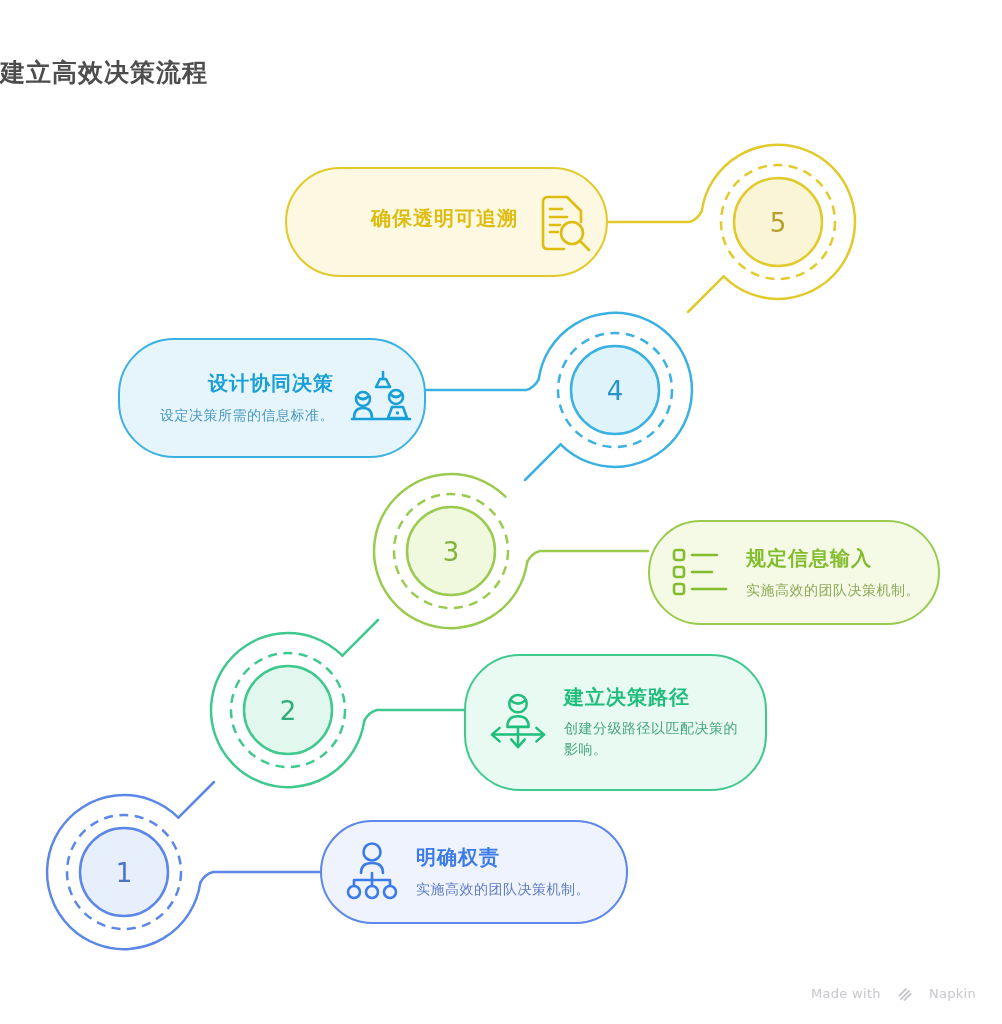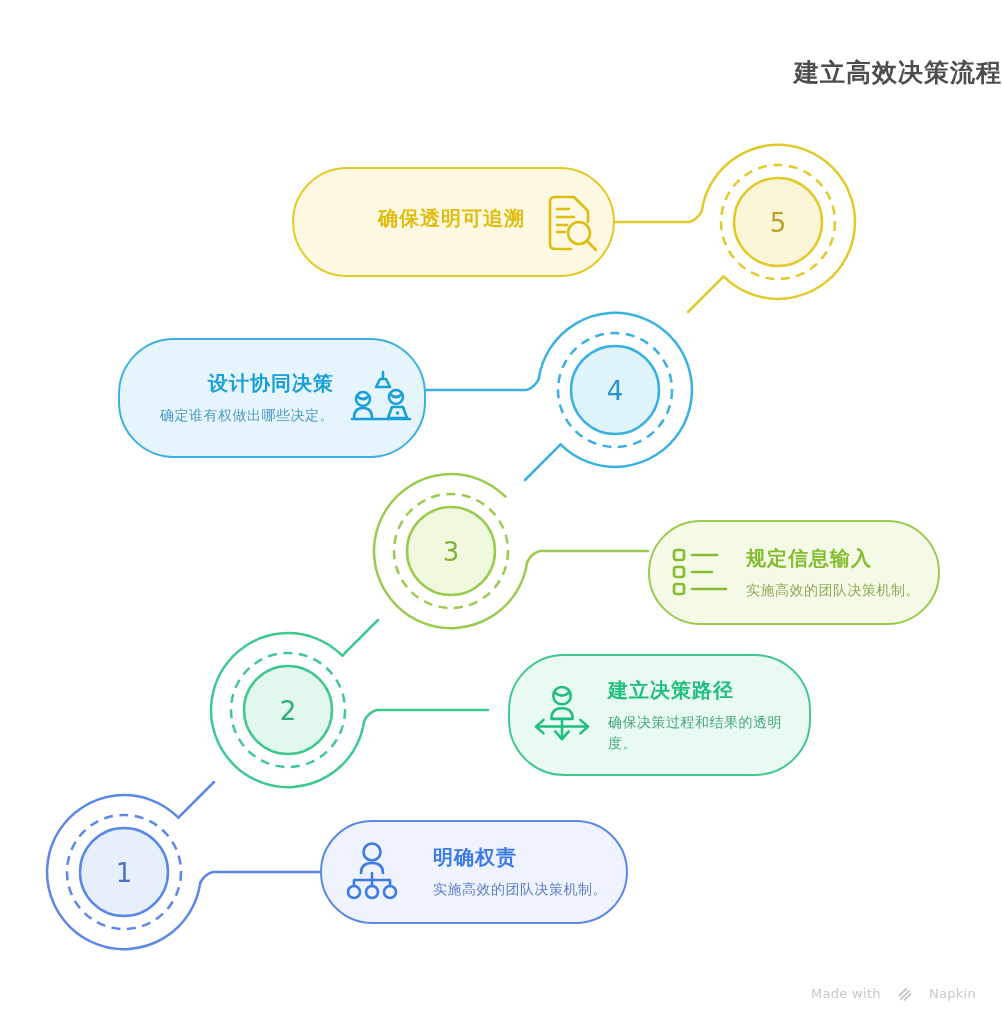--- a/index.html
+++ b/index.html
@@ -2,21 +2,21 @@
 <html><head>
 <meta charset="utf-8">
 <style>
   * { margin:0; padding:0; box-sizing:border-box; }
   html,body { background:#fff; }
   body { font-family:"DejaVu Sans","Liberation Sans",sans-serif; }
   .canvas { position:relative; width:1002px; height:1024px; background:#ffffff; overflow:hidden; }
 
   .page-title{
     position:absolute; top:56px; left:0; width:1002px;
-    text-align:right; font-size:25px; font-weight:700; color:#4d4d4d; letter-spacing:1px;
+    text-align:left; font-size:25px; font-weight:700; color:#4d4d4d; letter-spacing:1px;
   }
 
   svg.layer{ position:absolute; left:0; top:0; }
 
   
   .s1{ --stroke:#5b87e8; --fill:#eef3fd; --inner:#e8effc; --title:#3d7be8; --desc:#5f7dc7; --num:#4c72c4; }
   .s2{ --stroke:#3fc98e; --fill:#e9faf2; --inner:#e2f8ee; --title:#1fbe7c; --desc:#47a67e; --num:#2fac77; }
   .s3{ --stroke:#9acb4f; --fill:#f4fae6; --inner:#f0f8dd; --title:#83bc2d; --desc:#8caa57; --num:#85b23c; }
   .s4{ --stroke:#3ab1e2; --fill:#e6f5fc; --inner:#dff3fb; --title:#189fd8; --desc:#4a9ac2; --num:#2795cb; }
   .s5{ --stroke:#e2ca2a; --fill:#fcf8e1; --inner:#faf5d7; --title:#dfbd10; --desc:#ab9b41; --num:#b9a02c; }
@@ -99,38 +99,38 @@
     <g class="s5">
       <path class="node-conn" d="M 608 222 L 689 222 Q 697 220 701.7 211.3"></path>
       <path class="node-ring" d="M 723.6 276.4 A 77 77 0 1 0 701.7 211.3"></path>
       <line class="node-tail" x1="723.6" y1="276.4" x2="688" y2="312"></line>
       <circle class="node-dash" cx="778" cy="222" r="57"></circle>
       <circle class="node-inner" cx="778" cy="222" r="44"></circle>
       <text class="node-num" x="778" y="223" text-anchor="middle" dominant-baseline="central">5</text>
     </g>
   </svg>
 
-  <div class="pill right s5" style="left:292px; top:167px; width:323px; height:110px;">
+  <div class="pill right s5" style="left:285px; top:167px; width:323px; height:110px;">
     <div class="text">
       <div class="ttl">确保透明可追溯</div>
     </div>
     <span class="icon">
       <svg class="stepicon" width="60" height="60" viewBox="0 0 60 60">
         <path d="M30,57 H14 Q9,57 9,52 V10 Q9,5 14,5 H33 L47,19 V30"></path>
         <path d="M16,17 H28 M16,25 H33 M16,33 H26 M16,40 H24"></path>
         <circle class="lens" cx="38" cy="41" r="11"></circle>
         <path d="M46,49 L55,58"></path>
       </svg>
     </span>
   </div>
 
   <div class="pill right s4" style="left:118px; top:338px; width:308px; height:120px;">
     <div class="text">
       <div class="ttl">设计协同决策</div>
-      <div class="dsc">确定谁有权做出哪些决定。</div>
+      <div class="dsc">设定决策所需的信息标准。</div>
     </div>
     <span class="icon">
       <svg class="stepicon" width="62" height="56" viewBox="0 0 62 56">
         <path d="M33,2 V9"></path>
         <path d="M26,17 L40,17 L36,9 L30,9 Z"></path>
         <circle cx="13" cy="29" r="7"></circle>
         <path d="M7,26 Q13,32 19,26"></path>
         <path d="M4,48 Q4,38 13,38 Q22,38 22,48"></path>
         <circle cx="46" cy="27" r="7"></circle>
         <path d="M40,24 Q46,30 52,24"></path>
@@ -149,40 +149,40 @@
         <rect x="2" y="36" width="10" height="10" rx="2.5"></rect>
         <path d="M20,7 H45 M20,24 H40 M20,41 H54"></path>
       </svg>
     </span>
     <div class="text">
       <div class="ttl">规定信息输入</div>
       <div class="dsc">实施高效的团队决策机制。</div>
     </div>
   </div>
 
-  <div class="pill left s2" style="left:508px; top:654px; width:303px; height:122px;">
+  <div class="pill left s2" style="left:464px; top:654px; width:303px; height:137px;font-family:Liberation Mono, monospace;">
     <span class="icon">
       <svg class="stepicon" width="60" height="60" viewBox="0 0 60 62">
         <circle cx="30" cy="11" r="9"></circle>
         <path d="M23,8 Q30,14 37,8"></path>
         <path d="M19,35 Q19,24 30,24 Q41,24 41,35 Z"></path>
         <path d="M4,43 H56"></path>
         <path d="M11,36 L3,43 L11,50"></path>
         <path d="M49,36 L57,43 L49,50"></path>
         <path d="M30,36 V54"></path>
         <path d="M23,48 L30,56 L37,48"></path>
       </svg>
     </span>
     <div class="text">
       <div class="ttl">建立决策路径</div>
-      <div class="dsc" style="width:188px;">确保决策过程和结果的透明度。</div>
-    </div>
-  </div>
-
-  <div class="pill left s1" style="left:320px; top:820px; width:308px; height:104px;gap:17px;">
+      <div class="dsc" style="width:188px;">创建分级路径以匹配决策的影响。</div>
+    </div>
+  </div>
+
+  <div class="pill left s1" style="left:320px; top:820px; width:308px; height:104px;">
     <span class="icon">
       <svg class="stepicon" width="56" height="60" viewBox="0 0 56 60">
         <circle cx="28" cy="10" r="8.5"></circle>
         <path d="M17,31 Q17,21 28,21 Q39,21 39,31"></path>
         <path d="M28,31 V38 M10,38 H46 M10,38 V44 M28,38 V44 M46,38 V44"></path>
         <circle cx="10" cy="50" r="6"></circle>
         <circle cx="28" cy="50" r="6"></circle>
         <circle cx="46" cy="50" r="6"></circle>
       </svg>
     </span>

